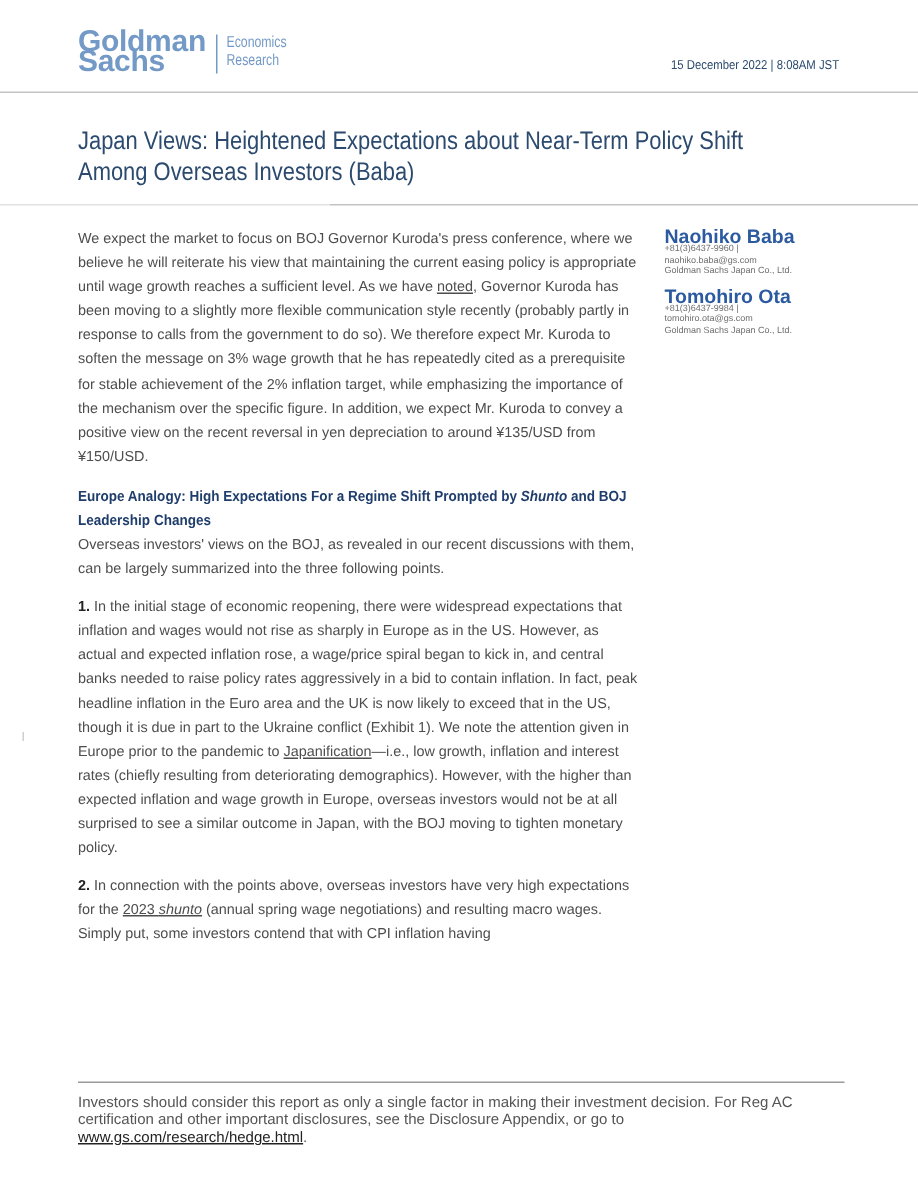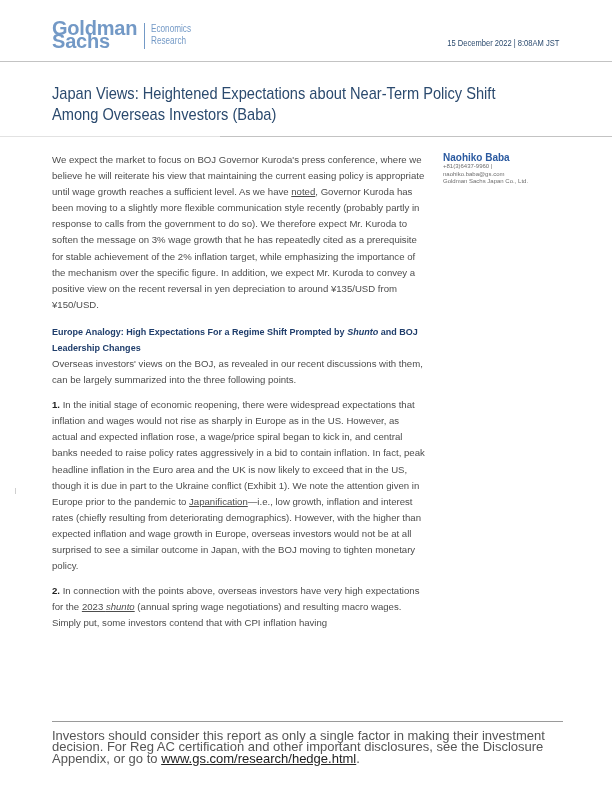--- a/index.html
+++ b/index.html
@@ -25,25 +25,25 @@
     .main p.tight { margin-bottom: 16px; }
     .main a { color: #4d4d4d; text-decoration: underline; }
     .main b { color: #222; }
 
     .h2 { font-weight: bold; color: #1f3d6b; font-size: 9.8px; line-height: 16px; margin-top: 11px; transform: scaleX(0.92); transform-origin: left top; width: 410px; }
 
     .margin-mark { position: absolute; left: 15px; top: 488px; width: 1px; height: 6px; background: #cfcfcf; }
 
     .authors { position: absolute; left: 443px; top: 152px; width: 160px; }
     .author { margin-bottom: 6px; }
-    .author-name { font-size: 10px; font-weight: bold; color: #2b5aa0; line-height: 11px; }
+    .author-name { font-size: 13px; font-weight: bold; color: #2b5aa0; line-height: 11px; }
     .author-line { font-size: 6px; color: #6e6e6e; line-height: 7.6px; }
 
     .rule-footer { position: absolute; left: 52px; top: 721px; width: 511px; height: 1px; background: #9a9a9a; }
-    .footer { position: absolute; left: 52px; top: 730px; width: 500px; font-size: 13px; line-height: 11.3px; color: #555; }
+    .footer { position: absolute; left: 52px; top: 730px; width: 500px; font-size: 10px; line-height: 11.3px; color: #555; }
     .footer a { color: #222; text-decoration: underline; }
   </style>
 </head>
 <body>
 
 <div class="logo">
   <div class="logo-gs">
     <div>Goldman</div>
     <div>Sachs</div>
   </div>
@@ -86,18 +86,24 @@
 
 <div class="margin-mark"></div>
 
 <div class="authors">
   <div class="author">
     <div class="author-name">Naohiko Baba</div>
     <div class="author-line">+81(3)6437-9960 |</div>
     <div class="author-line">naohiko.baba@gs.com</div>
     <div class="author-line">Goldman Sachs Japan Co., Ltd.</div>
   </div>
+  <div class="author">
+    <div class="author-name">Tomohiro Ota</div>
+    <div class="author-line">+81(3)6437-9984 |</div>
+    <div class="author-line">tomohiro.ota@gs.com</div>
+    <div class="author-line">Goldman Sachs Japan Co., Ltd.</div>
+  </div>
 </div>
 
 <div class="rule-footer"></div>
 <div class="footer">
   <span>Investors should consider this report as only a single factor in making their investment decision. For Reg AC certification and other important disclosures, see the Disclosure Appendix, or go to </span><a>www.gs.com/research/hedge.html</a><span>.</span>
 </div>
 
 </body></html>

